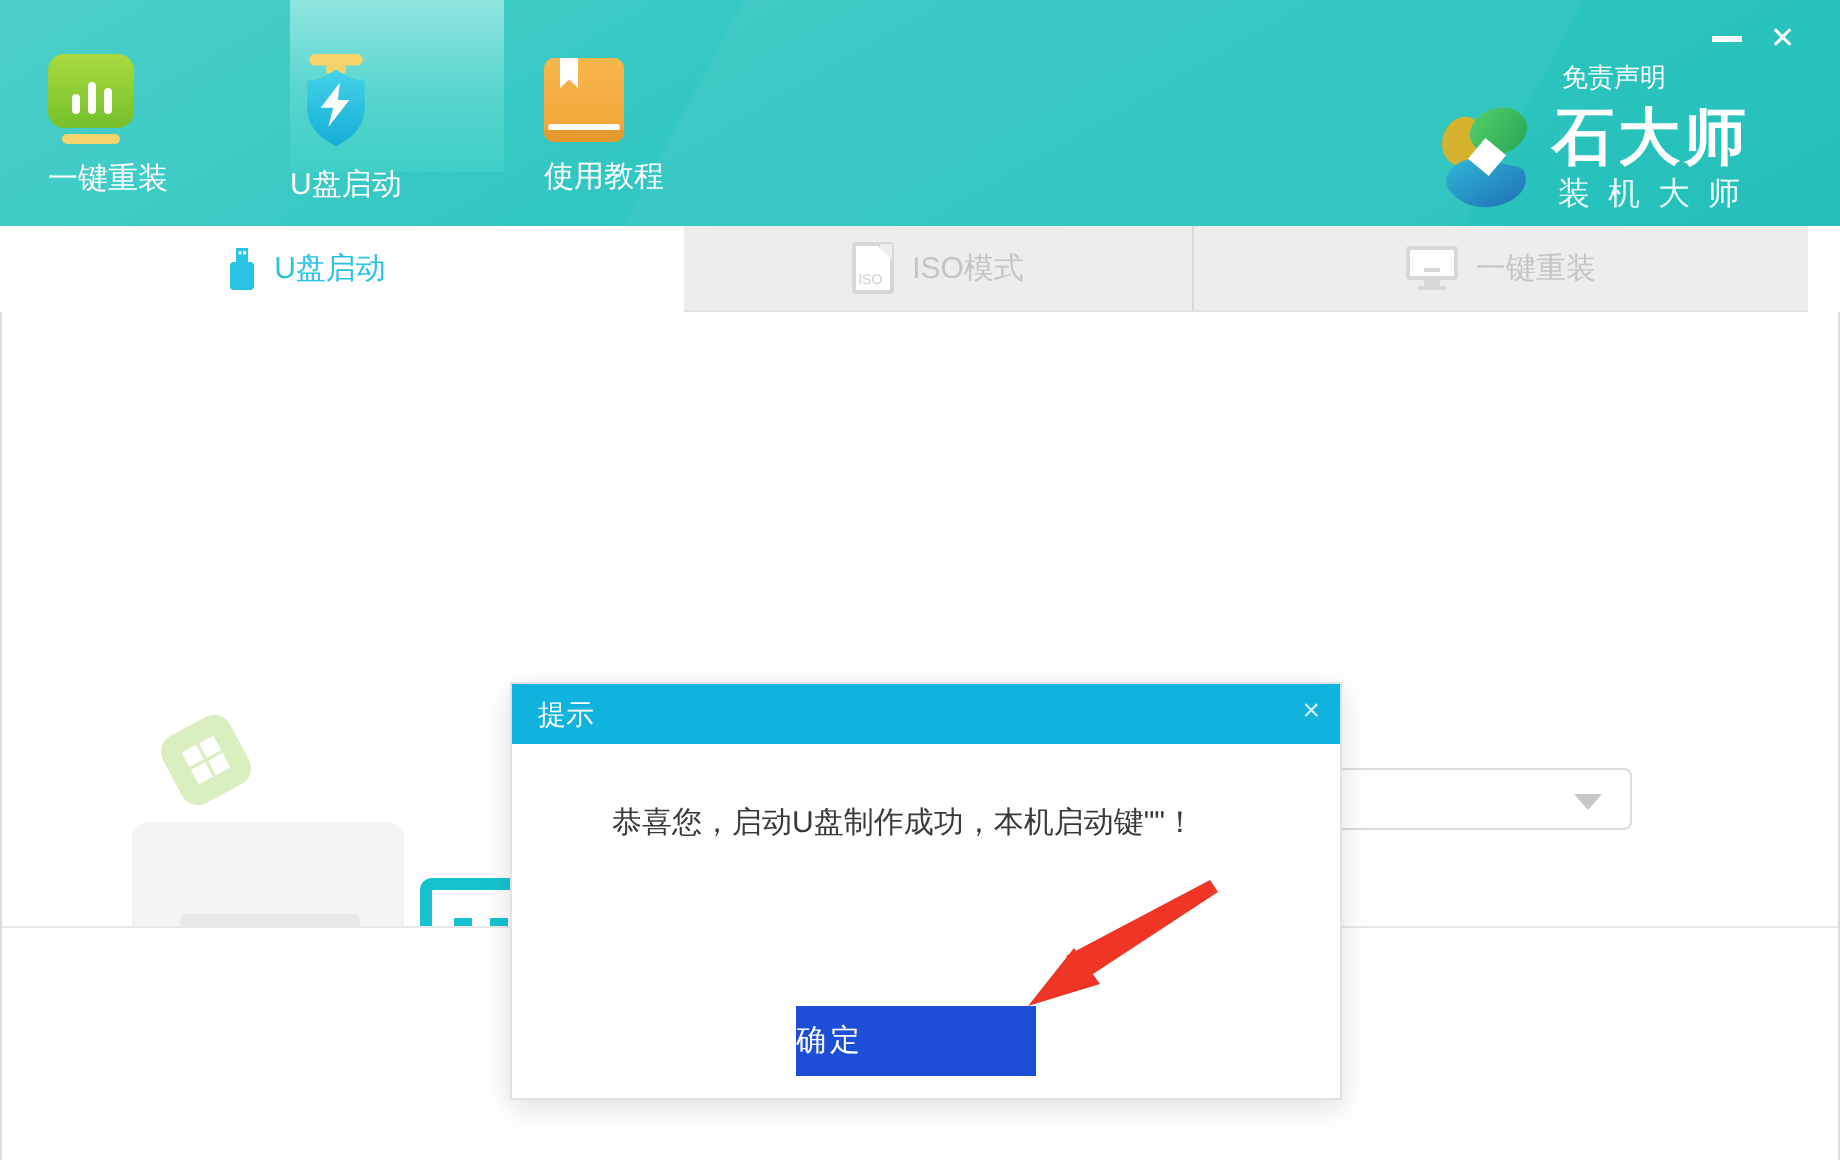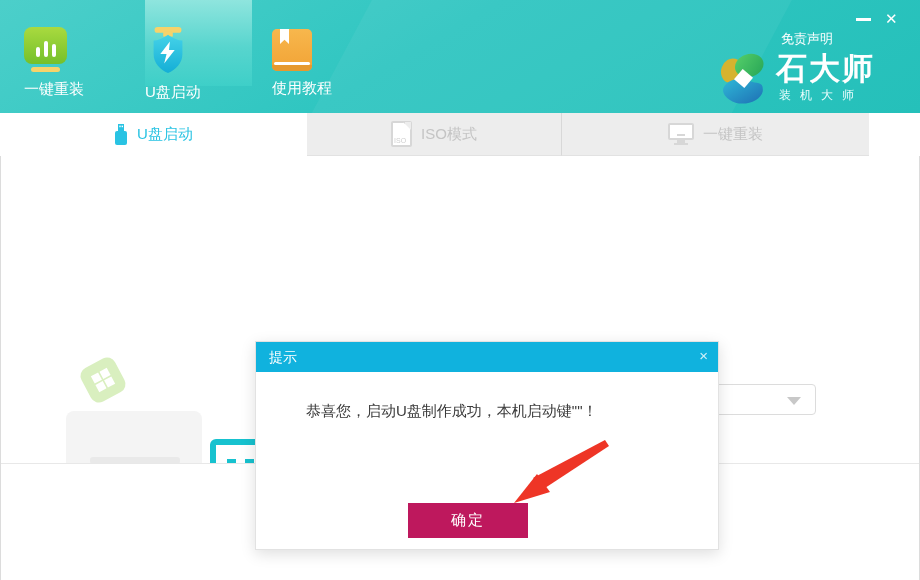--- a/index.html
+++ b/index.html
@@ -32,30 +32,30 @@
     clip-path:polygon(0 0,100% 0,100% 100%,50% 72%,0 100%); }
   .book-tile .pages { position:absolute; left:2px; bottom:6px; width:36px; height:3px; background:#fff; border-radius:2px; }
   .book-tile .base { position:absolute; left:0; bottom:0; width:40px; height:6px; background:#e6992e; }
 
   .disclaimer { position:absolute; left:781px; top:30px; color:#fff; font-size:13px; cursor:pointer; }
   .btn-min { position:absolute; left:856px; top:18px; width:15px; height:3px; background:#fff; cursor:pointer; }
   .btn-close { position:absolute; left:885px; top:10px; color:#fff; font-size:15px; font-weight:bold; cursor:pointer; }
   .logo { position:absolute; left:718px; top:50px; width:190px; height:56px; }
   .logo svg { position:absolute; left:0; top:2px; }
   .logo .name { position:absolute; left:58px; top:-2px; color:#fff; font-size:31px; font-weight:bold; letter-spacing:2px; }
-  .logo .tag { position:absolute; left:61px; top:37px; color:#eafdfc; font-size:12px; letter-spacing:9px; white-space:nowrap; }
+  .logo .tag { position:absolute; left:61px; top:37px; color:#eafdfc; font-size:16px; letter-spacing:9px; white-space:nowrap; }
 
   
   .mode-bar { position:absolute; left:0; top:113px; width:920px; height:43px; display:flex; }
   .mode-tab { height:43px; display:flex; align-items:center; justify-content:center; gap:9px;
     background:#ededed; border-bottom:1px solid #e2e2e2; cursor:pointer; }
   .mode-tab .lbl { font-size:15px; color:#c4c4c4; }
   .mode-tab.active { background:#fff; border-bottom:none; }
   .mode-tab.active .lbl { color:#29c3e3; }
-  #mtab-usb{ width:307px; } #mtab-iso{ width:255px; border-right:1px solid #d8d8d8; } #mtab-local{ width:307px; }
+  #mtab-usb{ width:307px; } #mtab-iso{ width:255px; border-right:1px solid #d8d8d8;margin-left:35px; } #mtab-local{ width:307px; }
   .iso-doc { position:relative; width:21px; height:26px; border:2px solid #d7d7d7; border-radius:2px; background:#fff; }
   .iso-doc .fold { position:absolute; right:-1px; top:-1px; width:8px; height:8px; background:#ededed;
     clip-path:polygon(0 0,100% 100%,100% 0); border-left:2px solid #d7d7d7; }
   .iso-doc .txt { position:absolute; left:1px; bottom:1px; font-size:7px; color:#cfcfcf; }
   .mon-s { display:flex; flex-direction:column; align-items:center; }
   .mon-s .scr { position:relative; width:26px; height:17px; border:2px solid #d7d7d7; border-radius:2px; background:#fff; }
   .mon-s .scr i { position:absolute; left:7px; bottom:2px; width:8px; height:2px; background:#d7d7d7; }
   .mon-s .leg { width:8px; height:3px; background:#d7d7d7; }
   .mon-s .base { width:14px; height:2px; background:#d7d7d7; }
 
@@ -84,29 +84,29 @@
   .mini-input { position:absolute; left:604px; top:323px; width:96px; height:35px; background:#fff;
     border:1px solid #dcdcdc; border-radius:6px; }
 
   .start-btn { position:absolute; left:390px; top:393px; width:137px; height:35px; border-radius:18px;
     background:linear-gradient(180deg,#2bc7d6,#15b5c8); color:#fff; font-size:17px; letter-spacing:3px;
     display:flex; align-items:center; justify-content:center; cursor:pointer; }
   .tip { position:absolute; left:551px; top:401px; font-size:14px; white-space:nowrap; }
   .tip .t1 { color:#f5a54a; } .tip .t2 { color:#9b9b9b; }
 
   
-  .dialog { position:absolute; left:255px; top:185px; width:464px; height:209px; background:#fff;
+  .dialog { position:absolute; left:255px; top:185px; width:416px; height:209px; background:#fff;
     border:1px solid #e2e2e2; box-shadow:0 4px 14px rgba(0,0,0,.13); z-index:20; }
   .dialog .dhead { position:absolute; left:0; top:0; width:100%; height:30px; background:#10b2de; }
   .dialog .dtitle { position:absolute; left:13px; top:0; line-height:30px; color:#fff; font-size:14px; }
   .dialog .dclose { position:absolute; right:10px; top:0; line-height:28px; color:rgba(255,255,255,.8);
     font-size:15px; cursor:pointer; }
   .dialog .dmsg { position:absolute; left:50px; top:60px; font-size:15px; color:#3a3a3a; }
-  .dialog .dok { position:absolute; left:152px; top:161px; width:120px; height:35px; background:#be185d;
-    color:#fff; font-size:15px; letter-spacing:2px; display:flex; align-items:center; justify-content:center; cursor:pointer; }
+  .dialog .dok { position:absolute; left:142px; top:161px; width:120px; height:35px; background:#1d4ed8;
+    color:#fff; font-size:15px; letter-spacing:2px; display:flex; align-items:center; justify-content:flex-start; cursor:pointer; }
   .arrow-svg { position:absolute; left:505px; top:280px; z-index:30; }
 
   
   .footer { position:absolute; left:0; top:463px; width:920px; height:117px; background:#fff; border-top:1px solid #e8e8e8; }
 </style>
 </head>
 <body>
 
 <div id="win">
 

